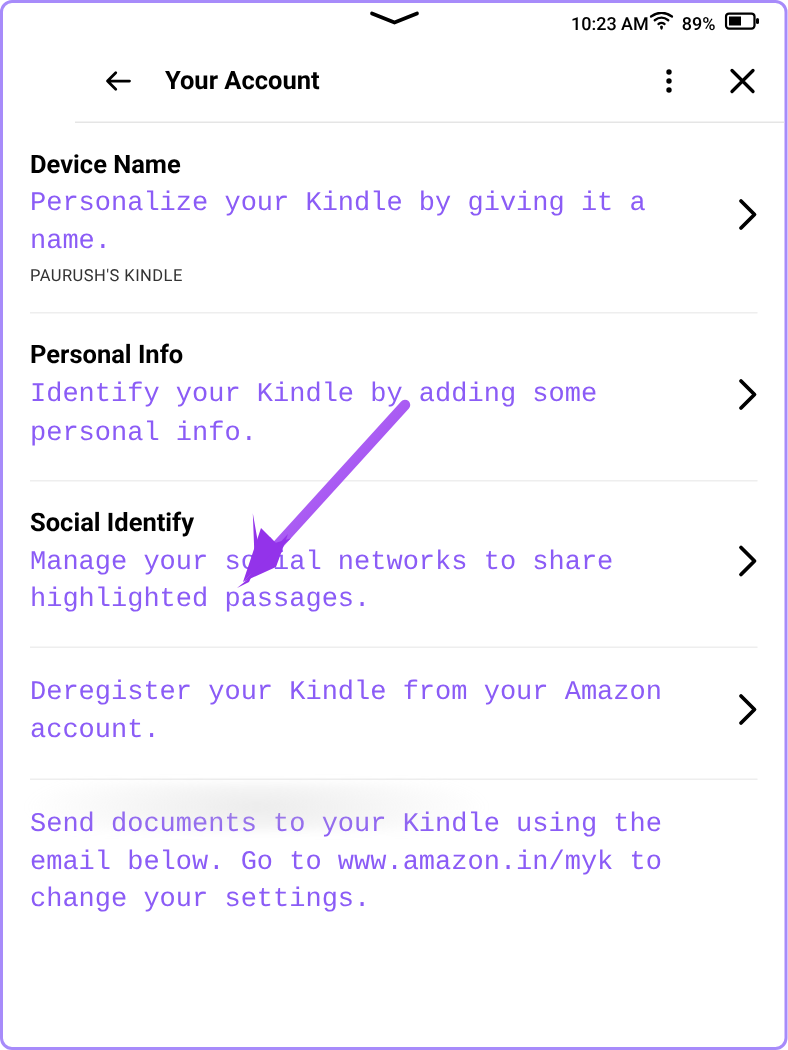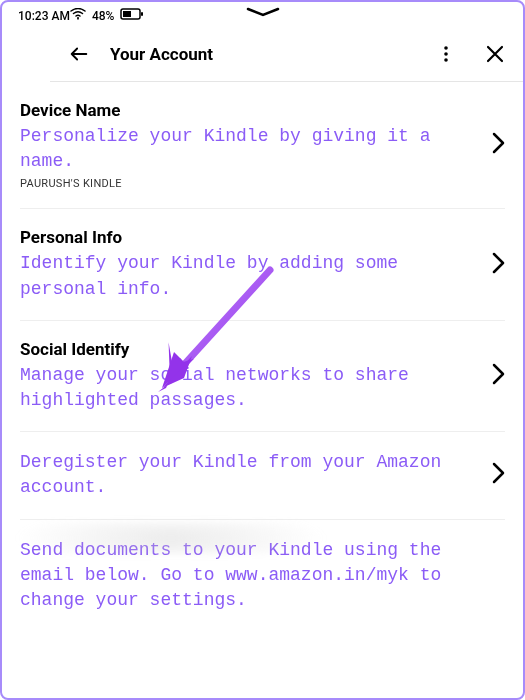--- a/index.html
+++ b/index.html
@@ -8,21 +8,21 @@
       background: #fff;
       width: 525px;
       height: 700px;
       border: 2px solid #a78bfa;
       border-radius: 8px;
       position: relative;
       overflow: hidden;
     }
     .status-bar {
       display: flex;
-      justify-content: flex-start;
+      justify-content: flex-end;
       align-items: center;
       padding: 6px 16px 4px 16px;
       font-size: 12px;
       font-weight: 500;
       color: #000;
     }
     .status-right {
       display: flex;
       align-items: center;
       gap: 6px;
@@ -122,21 +122,21 @@
         <path d="M2 2 L17 8 L32 2" stroke="#000" stroke-width="2.5" fill="none" stroke-linecap="round"></path>
       </svg>
   </div>
   <div class="status-right">
     <span>
       <svg width="16" height="12" viewBox="0 0 16 12">
           <path d="M8 11 L8 11 M1 3 Q8 -2 15 3 M3.5 5.5 Q8 2 12.5 5.5 M6 8 Q8 6.5 10 8" stroke="#000" stroke-width="1.5" fill="none" stroke-linecap="round"></path>
           <circle cx="8" cy="10" r="1" fill="#000"></circle>
         </svg>
     </span>
-    <span>48%</span>
+    <span>89%</span>
     <span>
       <svg width="24" height="12" viewBox="0 0 24 12">
           <rect x="1" y="1" width="19" height="10" rx="2" stroke="#000" stroke-width="1.5" fill="none"></rect>
           <rect x="21" y="4" width="2" height="4" rx="1" fill="#000"></rect>
           <rect x="3" y="3" width="8" height="6" fill="#000"></rect>
         </svg>
     </span>
   </div>
 </div>
 

